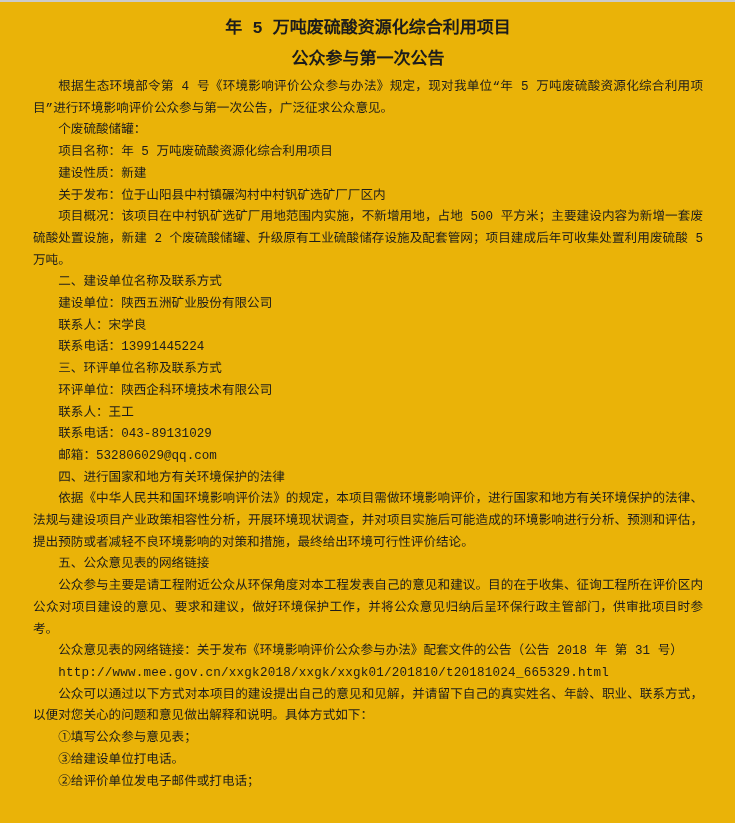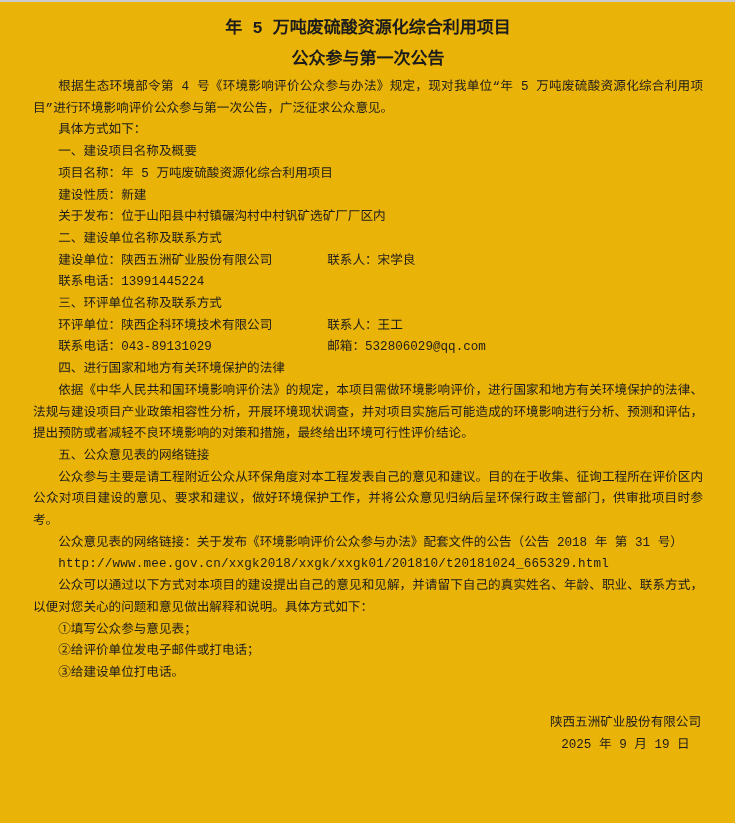--- a/index.html
+++ b/index.html
@@ -36,20 +36,21 @@
   }
   .body-text p { margin: 0; }
   .para {
     text-indent: 2em;
     text-align: justify;
   }
   .line { text-indent: 2em; }
   .contact-row {
     display: flex;
     padding-left: 2em;
+    flex-direction: column;
   }
   .contact-row .col1 { width: 269px; flex: none; }
   .contact-row .col2 { flex: 1; }
   .url-line {
     text-indent: 2em;
     letter-spacing: 0.2px;
   }
   .signature {
     margin-top: 27px;
     padding-right: 2px;
@@ -66,26 +67,26 @@
 
 <div class="page">
   <div class="content">
 
     <h1 class="doc-title">年 5 万吨废硫酸资源化综合利用项目</h1>
     <h2 class="doc-subtitle">公众参与第一次公告</h2>
 
     <div class="body-text">
 
       <p class="para">根据生态环境部令第 4 号《环境影响评价公众参与办法》规定，现对我单位“年 5 万吨废硫酸资源化综合利用项目”进行环境影响评价公众参与第一次公告，广泛征求公众意见。</p>
-      <p class="line">具体方式如下：</p>
+      <p class="line">个废硫酸储罐：</p>
 
-      <p class="line">一、建设项目名称及概要</p>
       <p class="line">项目名称：年 5 万吨废硫酸资源化综合利用项目</p>
       <p class="line">建设性质：新建</p>
       <p class="line">关于发布：位于山阳县中村镇碾沟村中村钒矿选矿厂厂区内</p>
+      <p class="para">项目概况：该项目在中村钒矿选矿厂用地范围内实施，不新增用地，占地 500 平方米；主要建设内容为新增一套废硫酸处置设施，新建 2 个废硫酸储罐、升级原有工业硫酸储存设施及配套管网；项目建成后年可收集处置利用废硫酸 5 万吨。</p>
 
       <p class="line">二、建设单位名称及联系方式</p>
       <div class="contact-row">
         <span class="col1">建设单位：陕西五洲矿业股份有限公司</span>
         <span class="col2">联系人：宋学良</span>
       </div>
       <p class="line">联系电话：13991445224</p>
 
       <p class="line">三、环评单位名称及联系方式</p>
       <div class="contact-row">
@@ -100,22 +101,22 @@
       <p class="line">四、进行国家和地方有关环境保护的法律</p>
       <p class="para">依据《中华人民共和国环境影响评价法》的规定，本项目需做环境影响评价，进行国家和地方有关环境保护的法律、法规与建设项目产业政策相容性分析，开展环境现状调查，并对项目实施后可能造成的环境影响进行分析、预测和评估，提出预防或者减轻不良环境影响的对策和措施，最终给出环境可行性评价结论。</p>
 
       <p class="line">五、公众意见表的网络链接</p>
       <p class="para">公众参与主要是请工程附近公众从环保角度对本工程发表自己的意见和建议。目的在于收集、征询工程所在评价区内公众对项目建设的意见、要求和建议，做好环境保护工作，并将公众意见归纳后呈环保行政主管部门，供审批项目时参考。</p>
       <p class="para">公众意见表的网络链接：关于发布《环境影响评价公众参与办法》配套文件的公告（公告 2018 年 第 31 号）</p>
       <p class="url-line">http://www.mee.gov.cn/xxgk2018/xxgk/xxgk01/201810/t20181024_665329.html</p>
 
       <p class="para">公众可以通过以下方式对本项目的建设提出自己的意见和见解，并请留下自己的真实姓名、年龄、职业、联系方式，以便对您关心的问题和意见做出解释和说明。具体方式如下：</p>
       <p class="line">①填写公众参与意见表；</p>
+      <p class="line">③给建设单位打电话。</p>
       <p class="line">②给评价单位发电子邮件或打电话；</p>
-      <p class="line">③给建设单位打电话。</p>
 
       <div class="signature">
         <div class="sig-inner">
           <div>陕西五洲矿业股份有限公司</div>
           <div>2025 年 9 月 19 日</div>
         </div>
       </div>
 
     </div>
   </div>

